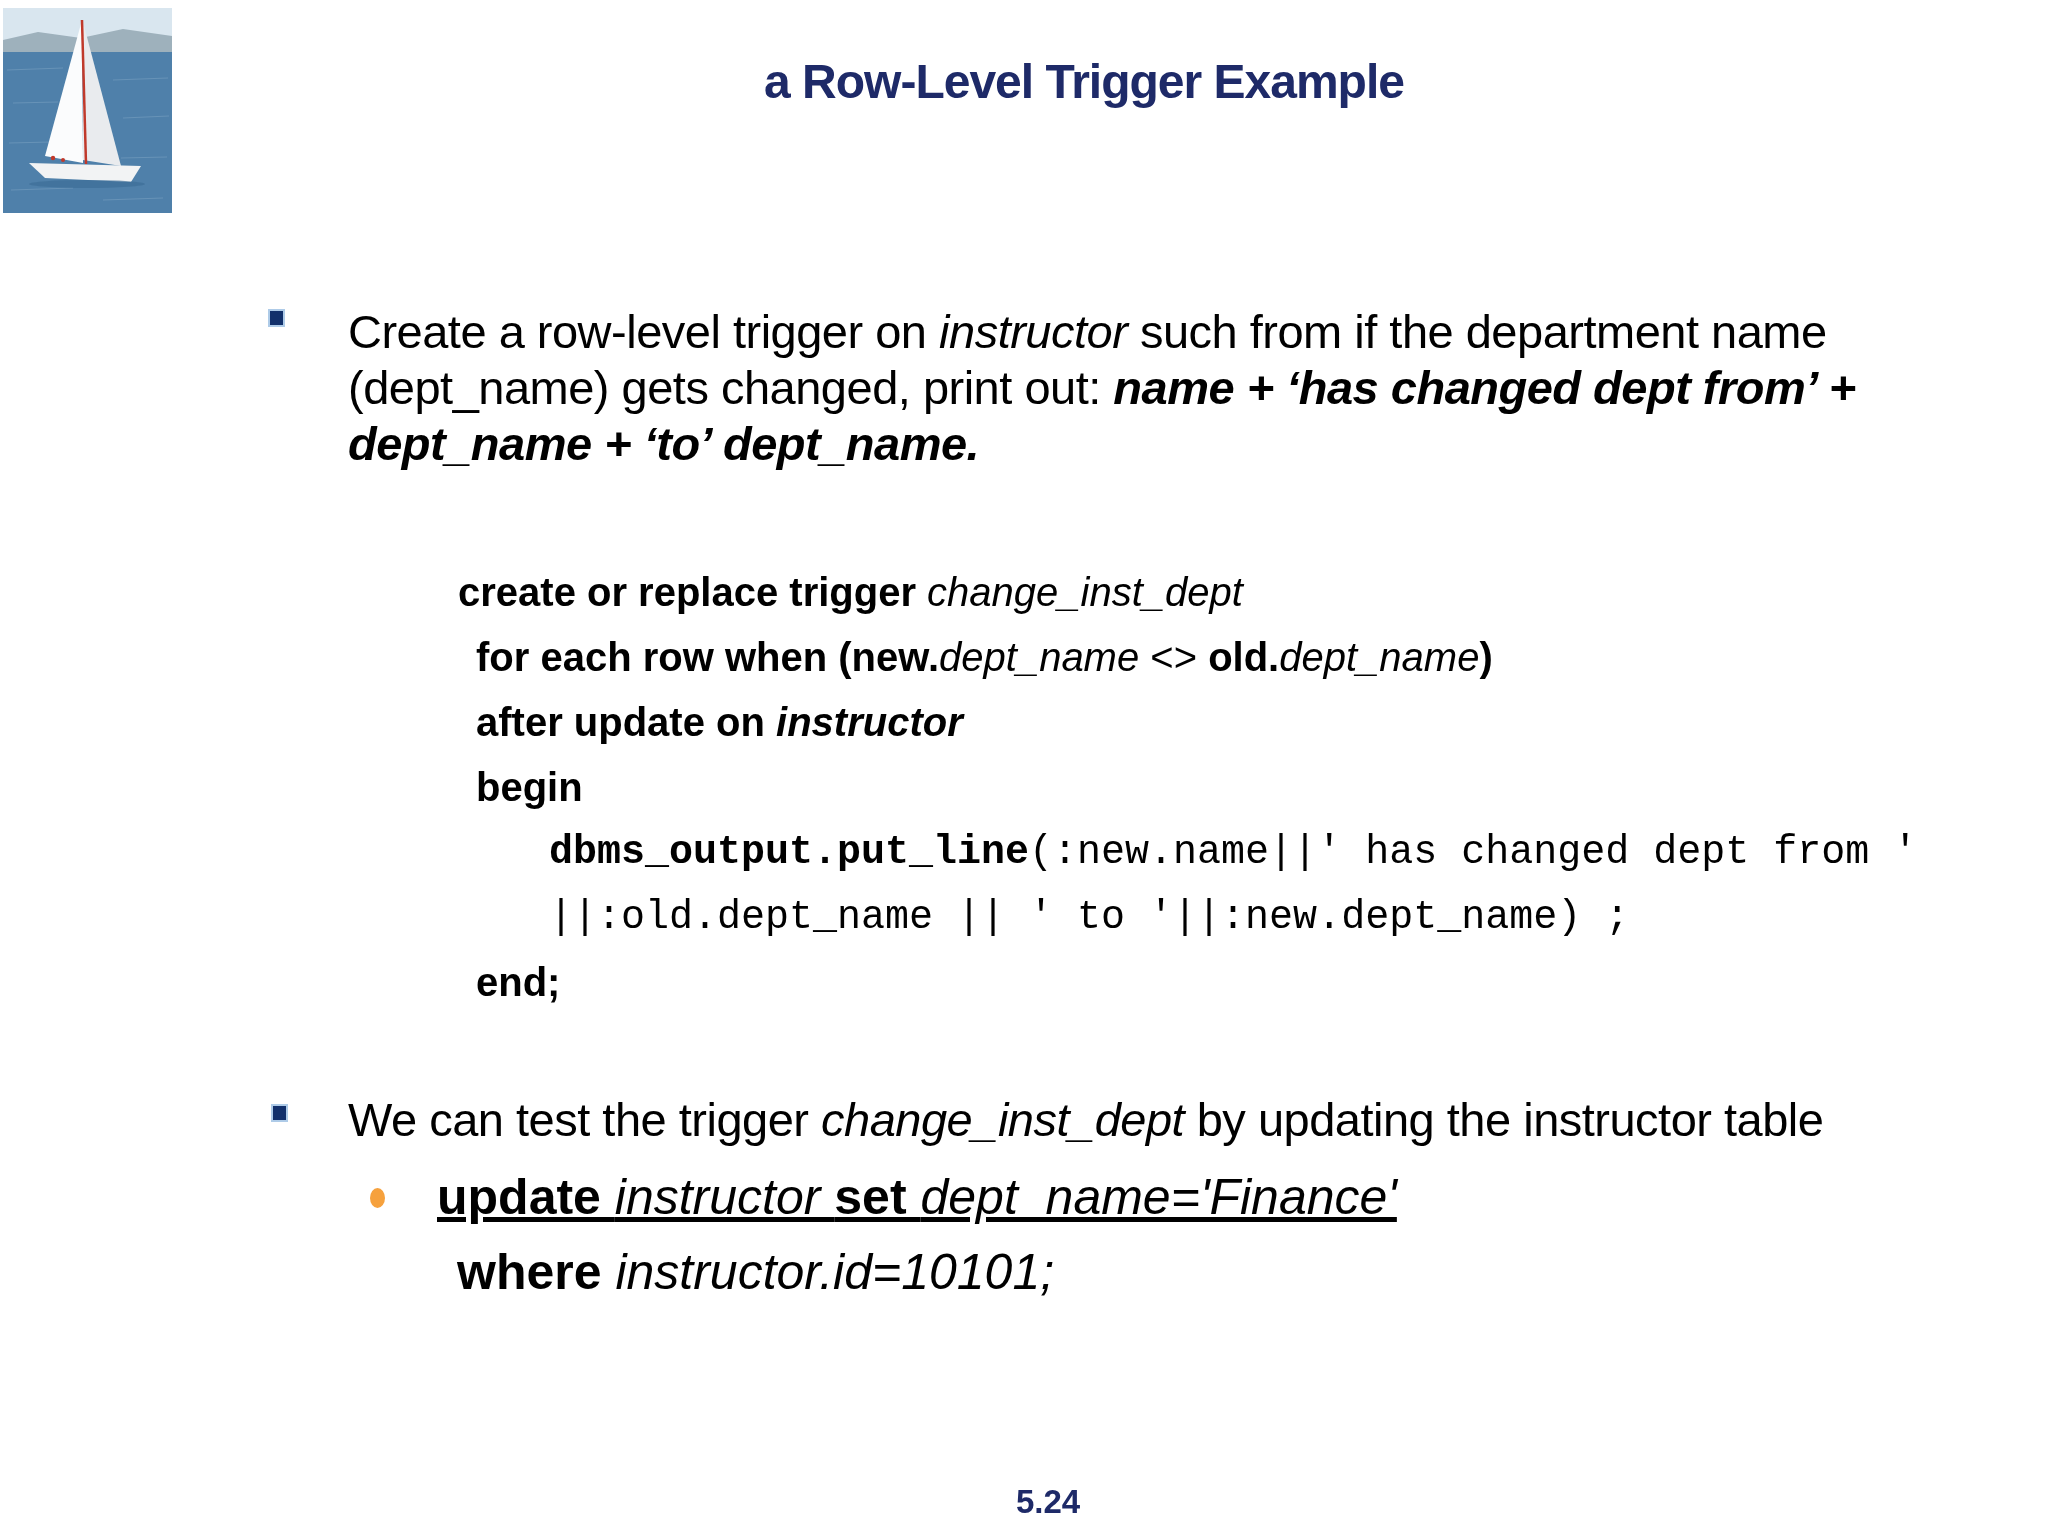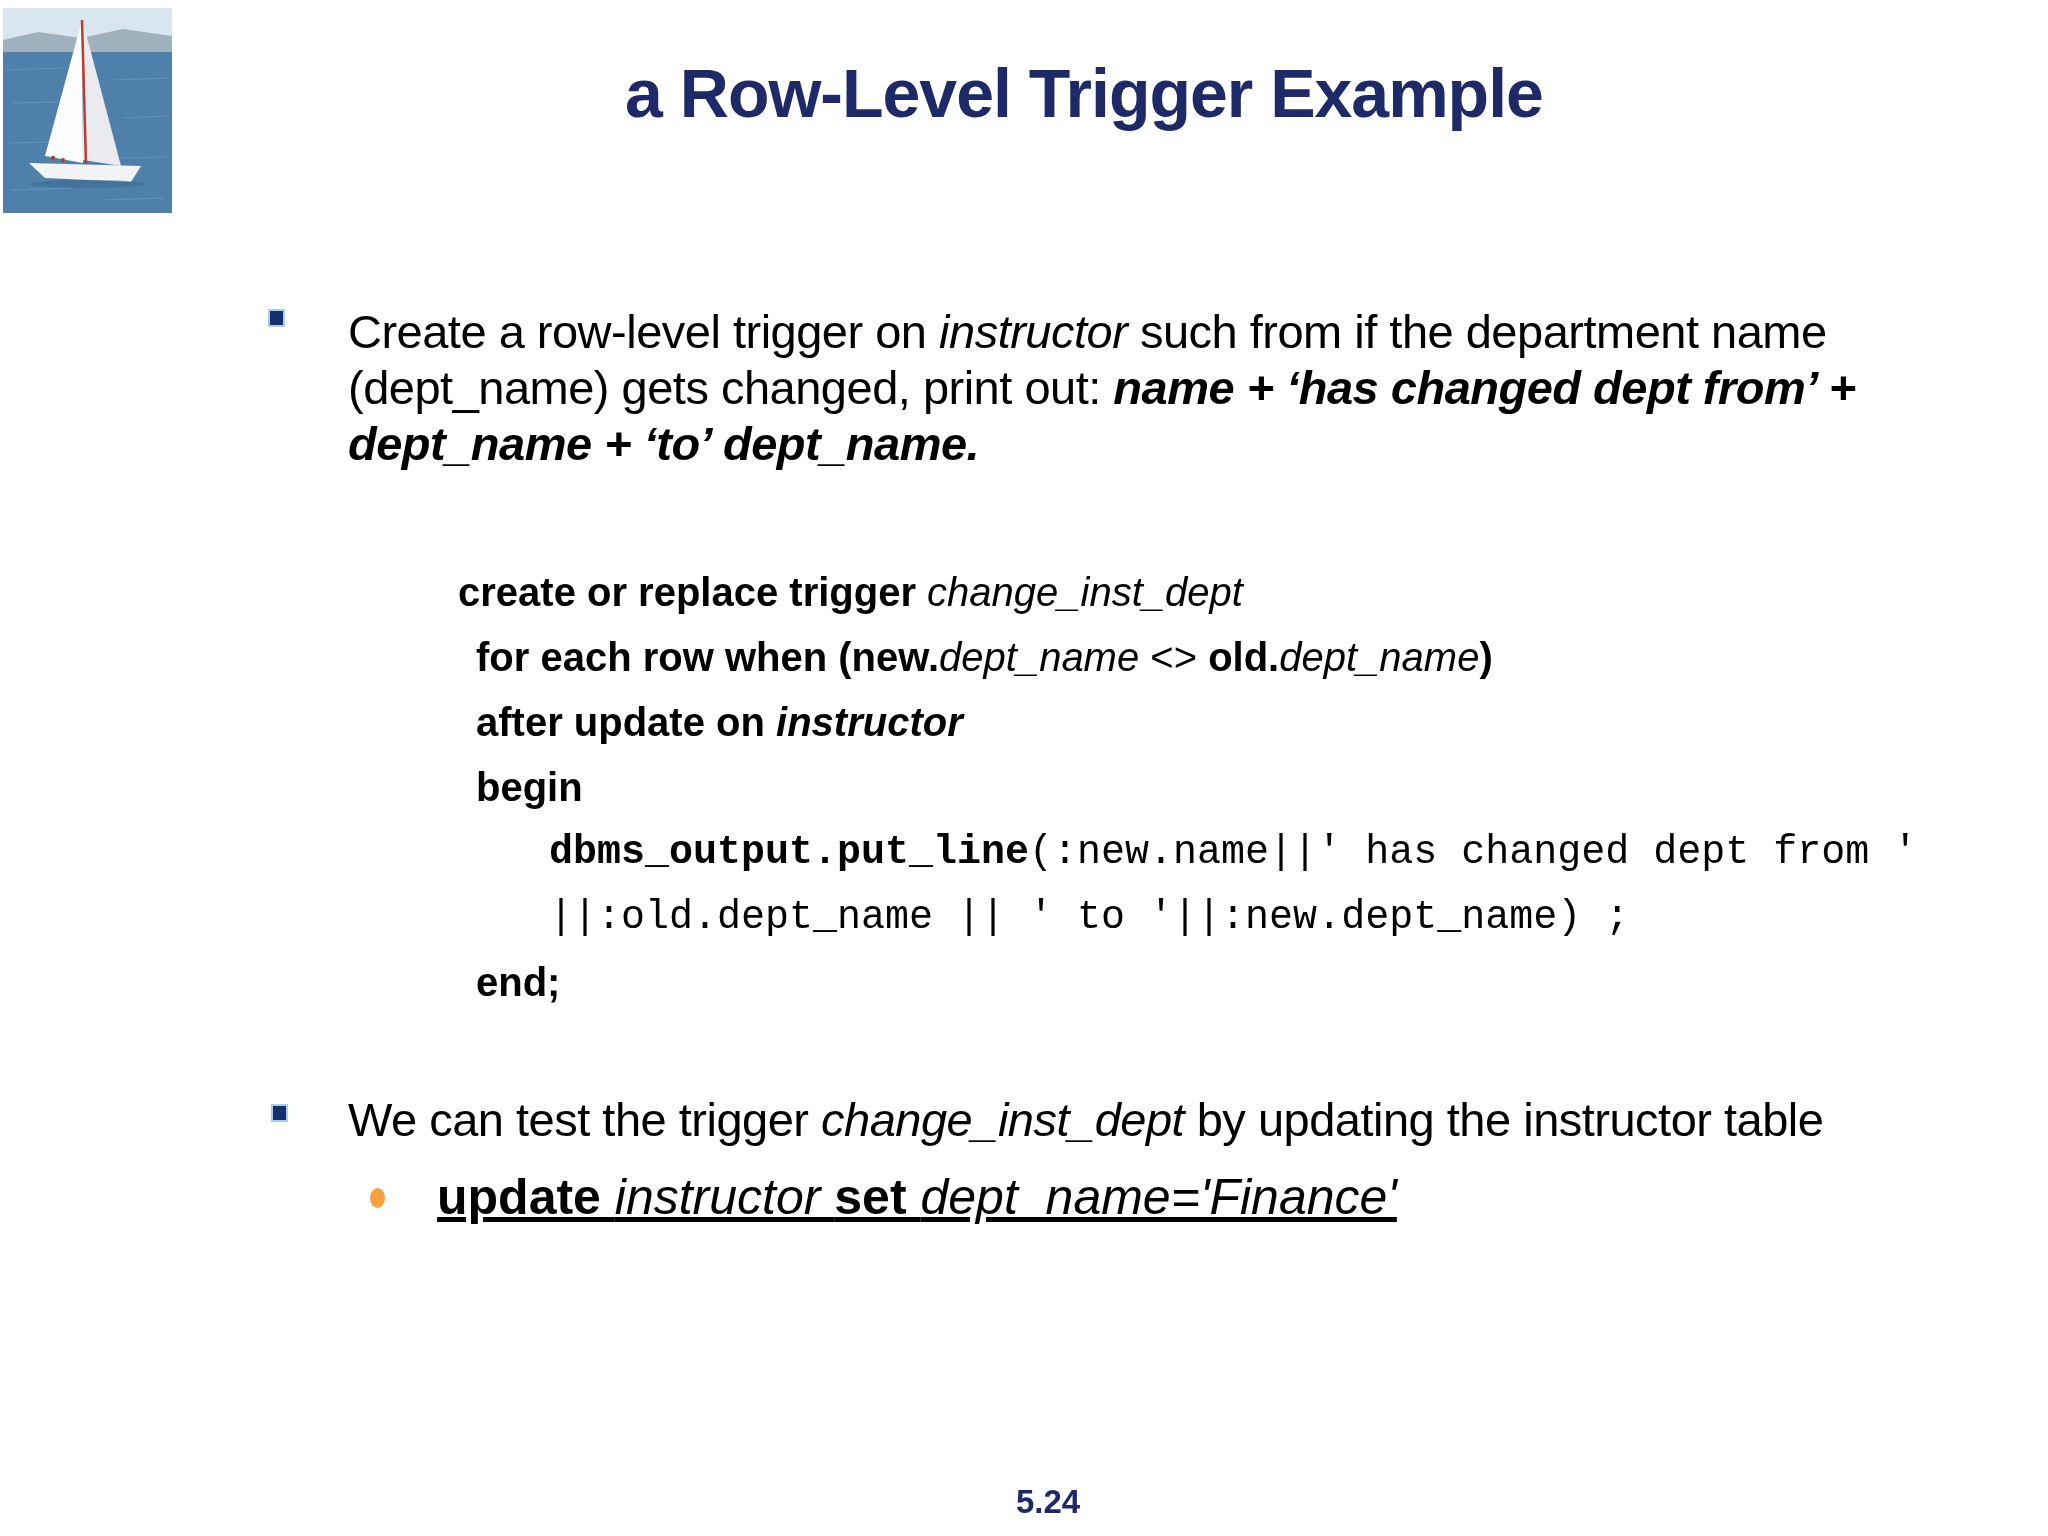--- a/index.html
+++ b/index.html
@@ -20,21 +20,21 @@
     color:var(--body_text);
   }
   .sailboat {
     position:absolute; left:3px; top:8px;
     width:169px; height:205px; display:block;
   }
   .title {
     position:absolute; top:54px; left:0; right:0;
     padding-left:120px;
     text-align:center;
-    font-size:68px; font-weight:bold;
+    font-size:48px; font-weight:bold;
     color:var(--accent_navy);
     letter-spacing:-1px;
     white-space:nowrap;
   }
   .bullet-square {
     position:absolute;
     width:17px; height:18px;
     background:var(--bullet_square);
     border:2px solid var(--bullet_square_border);
   }
@@ -119,16 +119,17 @@
     <div class="cl pl3"><span class="b">dbms_output.put_line</span><span>(:new.name||' has changed dept from '</span></div>
     <div class="cl pl3"><span>||:old.dept_name || ' to '||:new.dept_name) ;</span></div>
     <div class="cl pl2"><span class="b">end;</span></div>
   </div>
 
   <span class="bullet-square sq2"></span>
   <div class="bodytext b2text"><span>We can test the trigger </span><span class="i">change_inst_dept</span><span>  by updating the instructor table</span></div>
 
   <span class="bullet-dot"></span>
   <div class="sub1"><span class="b">update </span><span class="i">instructor </span><span class="b">set </span><span class="i">dept_name='Finance'</span></div>
+  <div class="sub2"><span class="b">where </span><span class="i">instructor.id=10101;</span></div>
 
   <div class="footer">5.24</div>
 
 </div>
 
 </body></html>

